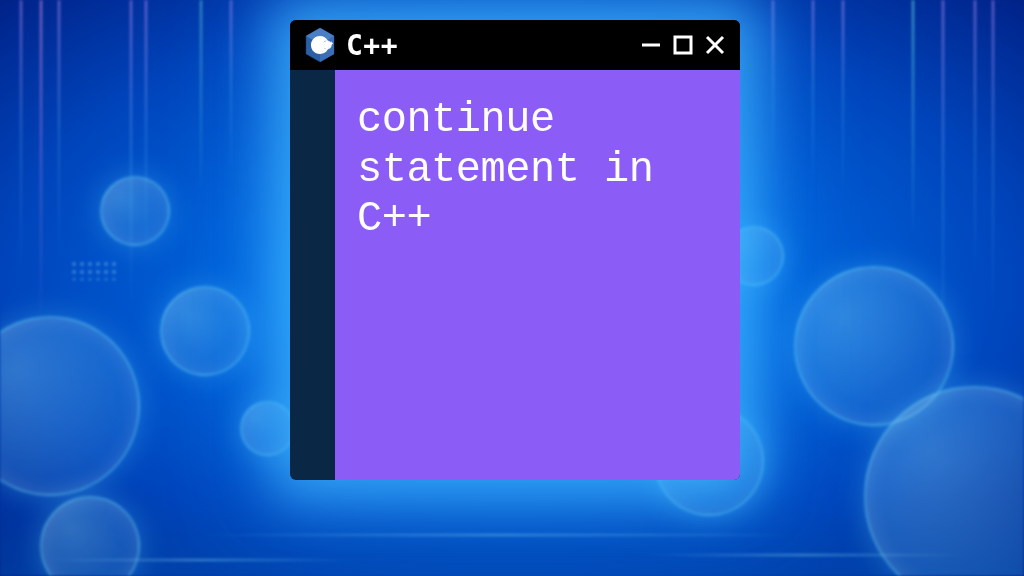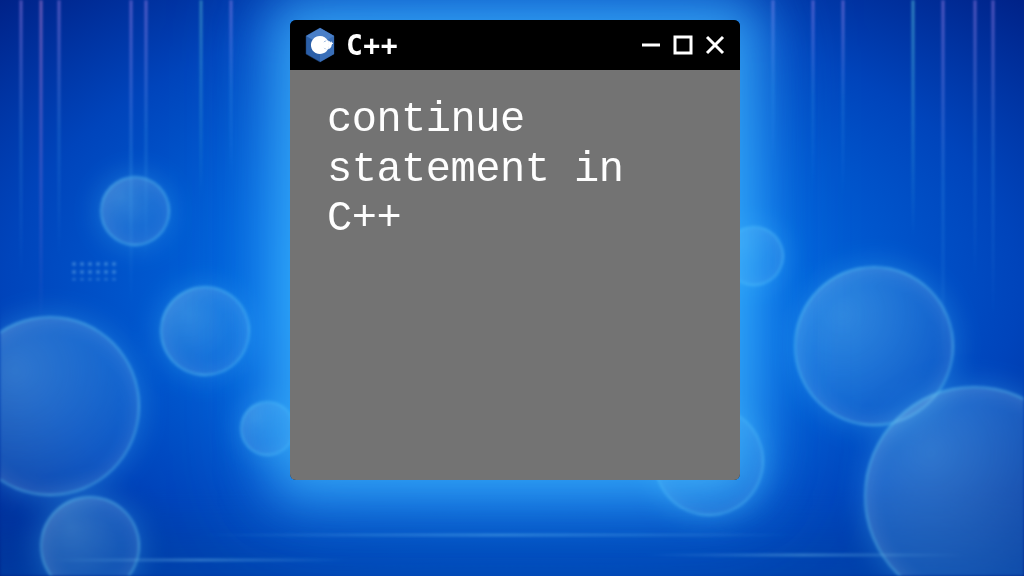--- a/index.html
+++ b/index.html
@@ -141,22 +141,23 @@
       color: #ffffff;
       display: flex;
       align-items: center;
       justify-content: center;
       cursor: pointer;
     }
     .ctrl svg { display: block; }
     
     .content {
       flex: 1;
-      padding: 26px 37px;
-      background: #737373;
+      padding: 26px 22px;
+      background: #8b5cf6;
+      margin-left: 45px;
     }
     
     .content-text {
       color: #fefefe;
       font-family: 'Consolas', 'Monaco', 'Courier New', monospace;
       font-size: 42px;
       line-height: 1.18;
       white-space: pre-wrap;
       word-break: break-word;
       font-weight: 400;

